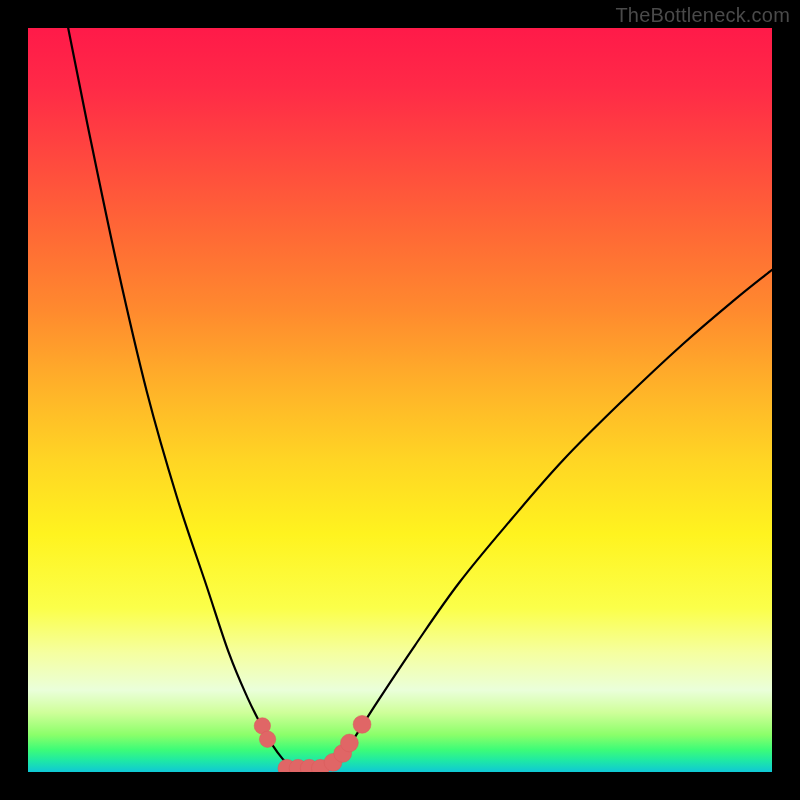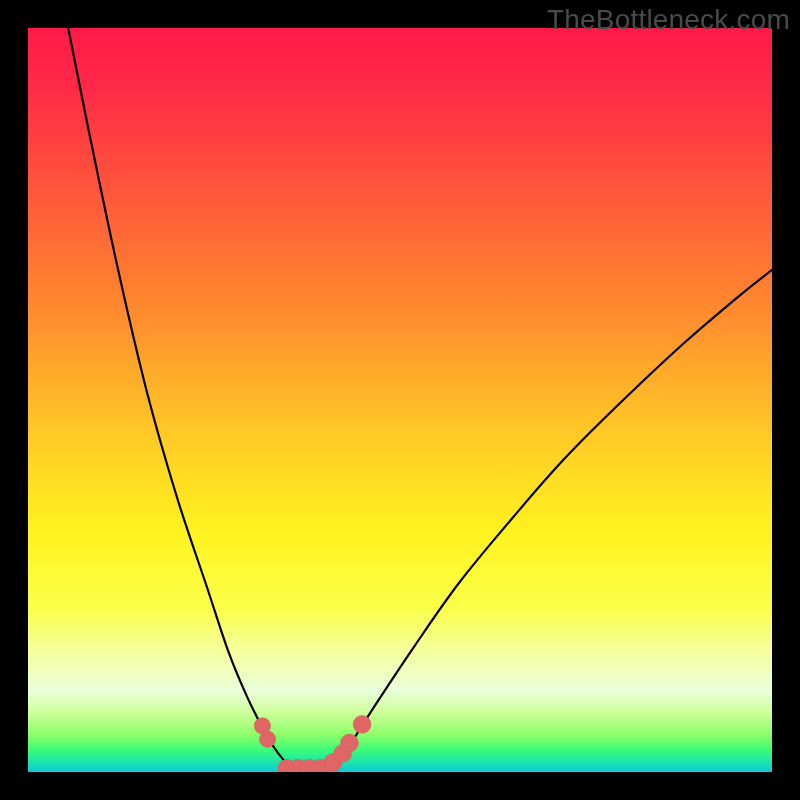--- a/index.html
+++ b/index.html
@@ -45,21 +45,21 @@
     position: absolute;
     inset: 0;
     width: 744px;
     height: 744px;
   }
   .attrib {
     position: absolute;
     top: 4px;
     right: 10px;
     color: #4a4a4a;
-    font-size: 28px;
+    font-size: 20px;
     letter-spacing: 0.2px;
   }
 </style>
 </head>
 <body>
 
 <div class="frame">
   <div class="gradient"></div>
   <svg class="curve" viewBox="0 0 744 744">
     <g id="curve-group">

